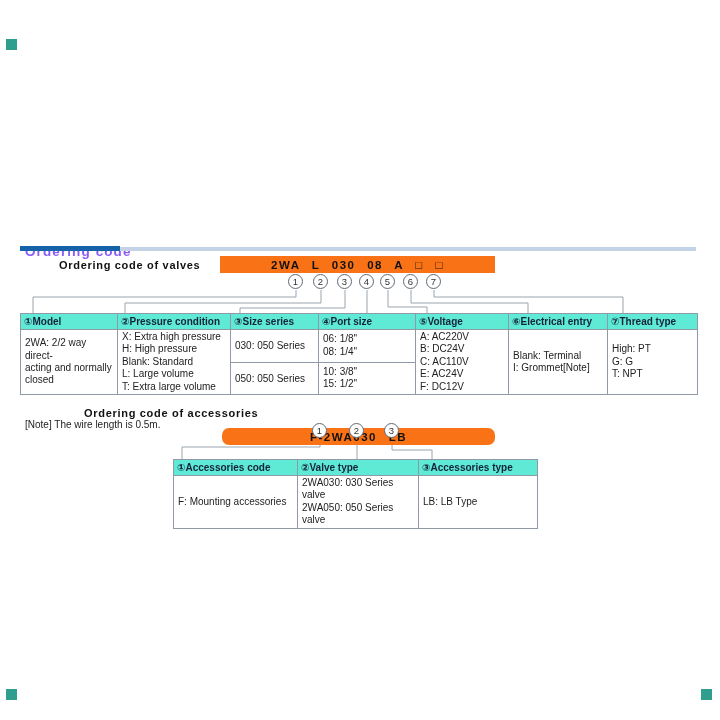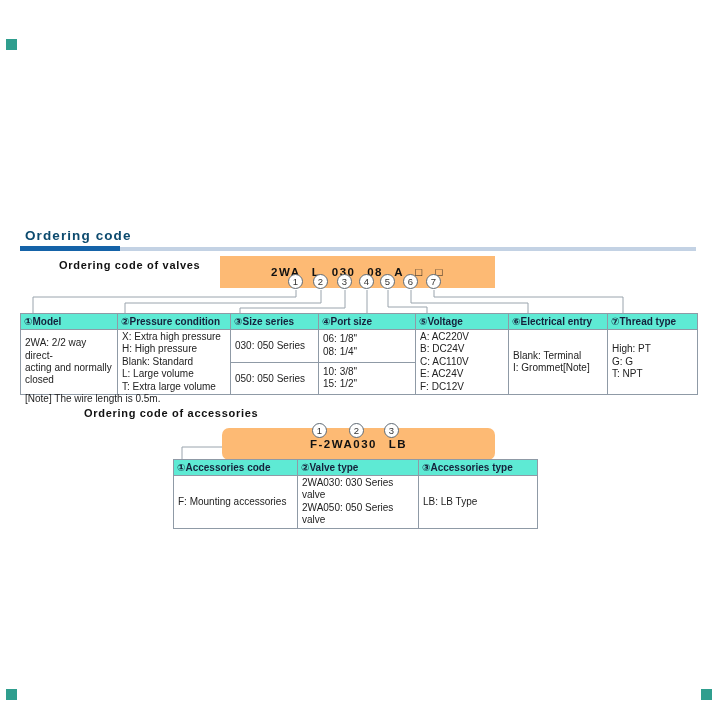--- a/index.html
+++ b/index.html
@@ -1,47 +1,47 @@
 <!DOCTYPE html>
 <html><head>
 <meta charset="utf-8">
 <style>
   html,body{margin:0;padding:0;background:#ffffff;}
   #page{position:relative;width:720px;height:720px;background:#ffffff;overflow:hidden;
         font-family:"Liberation Sans","DejaVu Sans",sans-serif;color:#1c1c1c;}
   .abs{position:absolute;}
 
   
-  .sec-title{font-size:13.5px;font-weight:bold;letter-spacing:1.1px;color:#0c4a6e;}
+  .sec-title{font-size:13.5px;font-weight:bold;letter-spacing:1.1px;color:#8b5cf6;margin-top:16px;}
   .rule-dark{background:#1563a8;height:5px;}
   .rule-light{background:#c3d2e4;height:4px;}
 
   
   .sub-label{font-size:11px;font-weight:bold;letter-spacing:0.7px;color:#111;margin-left:29px;}
 
   
-  .code-bar{background:#fdba74;height:32px;display:flex;align-items:center;justify-content:center;}
+  .code-bar{background:#f97316;height:17px;display:flex;align-items:center;justify-content:center;}
   .code-text{font-size:11.5px;font-weight:bold;letter-spacing:1.5px;word-spacing:7px;color:#111;}
 
   
   .pos-circle{width:15px;height:15px;border:1px solid #5f6a74;border-radius:50%;background:#fff;
               font-size:9.5px;line-height:14px;text-align:center;color:#333;box-sizing:border-box;}
 
   
   svg.connectors{position:absolute;left:0;top:0;pointer-events:none;}
 
   
   table.spec{border-collapse:collapse;table-layout:fixed;font-size:10px;}
   table.spec th{background:#5eead4;color:#15223c;font-weight:bold;text-align:left;
                 font-size:10px;padding:2px 2px 2px 3px;border:1px solid #8f9aa6;}
   table.spec td{border:1px solid #8f9aa6;vertical-align:middle;padding:1px 2px 1px 4px;
                 color:#222;background:#fff;}
   .pre{white-space:pre-line;line-height:12.4px;}
 
-  .note-text{font-size:10px;color:#222;}
+  .note-text{font-size:10px;color:#222;margin-top:26px;}
   .corner-mark{width:11px;height:11px;background:#2f9e8e;}
 </style>
 </head>
 <body>
 
 <div id="page">
 
   <div class="abs corner-mark" style="left:6px;top:39px;"></div>
   <div class="abs corner-mark" style="left:6px;top:689px;"></div>
   <div class="abs corner-mark" style="left:701px;top:689px;"></div>

